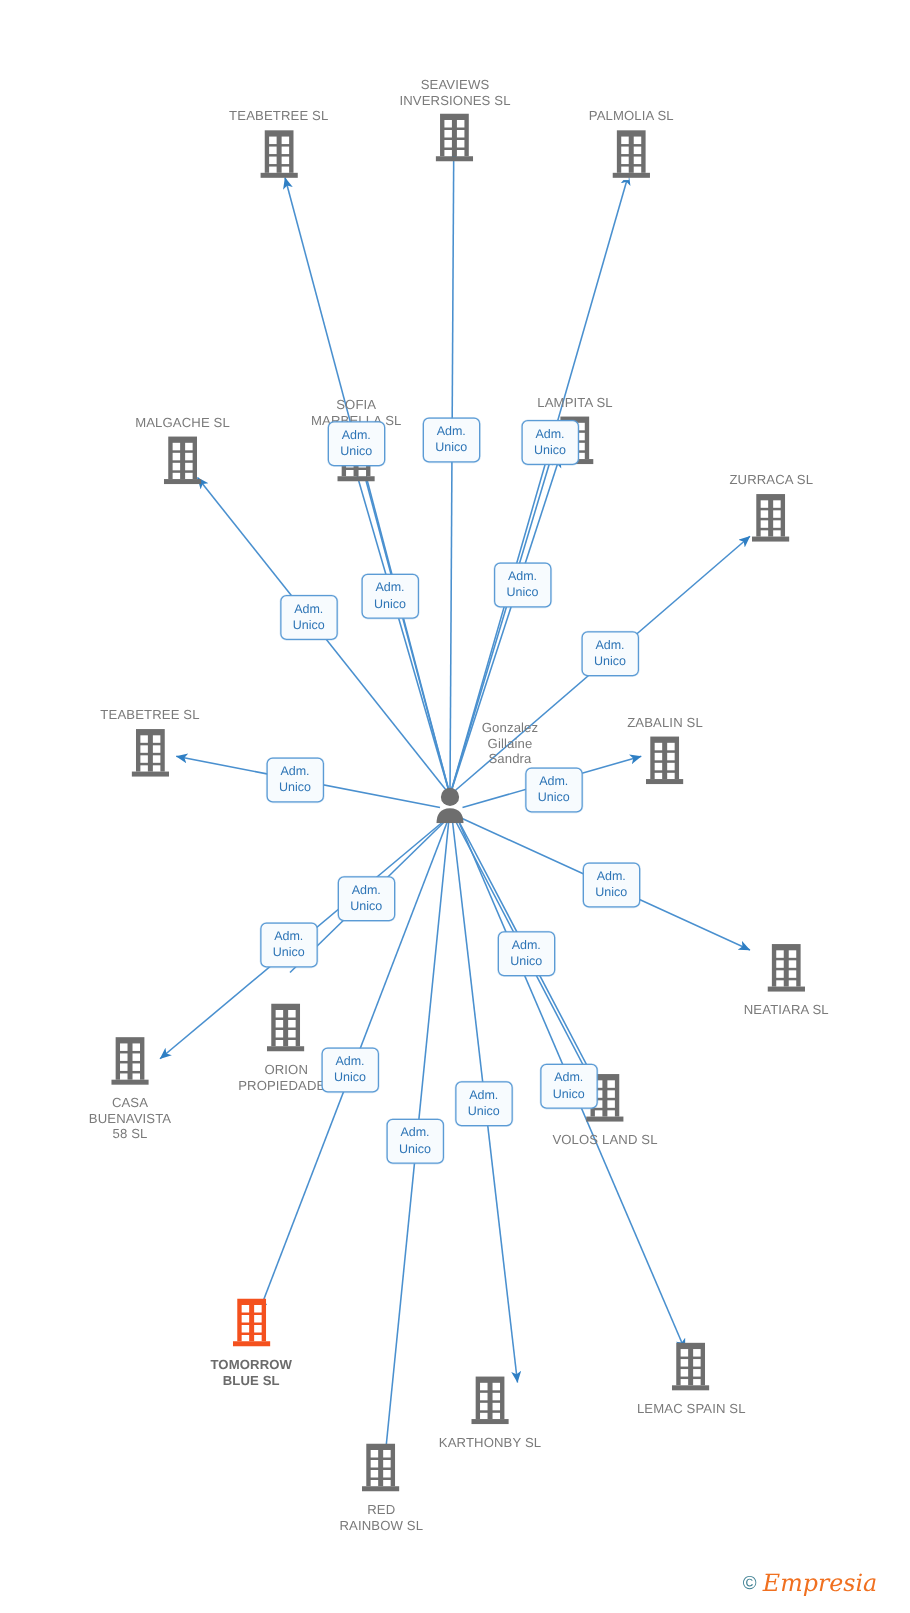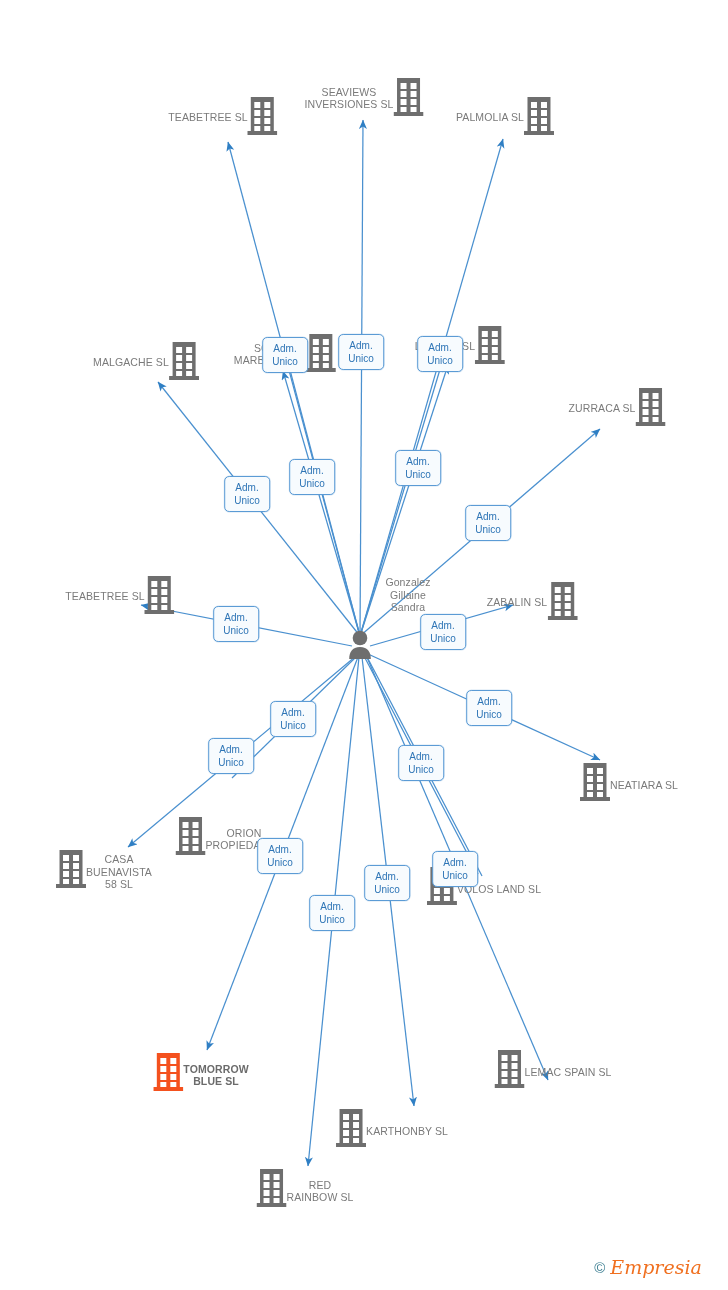--- a/index.html
+++ b/index.html
@@ -1,19 +1,19 @@
 <!DOCTYPE html>
 <html><head>
 <meta charset="utf-8">
 <style>
   html,body{margin:0;padding:0;background:#fff;}
   body{font-family:"Liberation Sans",sans-serif;}
   #canvas{position:relative;width:728px;height:1290px;background:#ffffff;overflow:hidden;}
   #edges{position:absolute;left:0;top:0;width:728px;height:1290px;}
-  .node{position:absolute;transform:translate(-50%,-50%);display:flex;flex-direction:row;align-items:center;}
+  .node{position:absolute;transform:translate(-50%,-50%);display:flex;flex-direction:column;align-items:center;}
   .node .lbl{font-size:10.5px;color:#7a7a7a;line-height:12.5px;text-align:center;white-space:pre;letter-spacing:.1px;}
   .node.focus .lbl{color:#6b6b6b;font-weight:bold;}
   .node .ico{display:block;}
   .lbl-top{order:0;margin-bottom:2px;}
   .lbl-bot{order:2;margin-top:2px;}
   .ico{order:1;}
   .role{position:absolute;transform:translate(-50%,-50%);
         box-sizing:border-box;
         border:1.3px solid #5b9bd5;border-radius:5px;
         background:#f7fbfe;
@@ -269,21 +269,21 @@
             <rect x="17" y="15" width="6" height="6" fill="#fff"></rect>
             <rect x="7" y="23" width="6" height="6" fill="#fff"></rect>
             <rect x="17" y="23" width="6" height="6" fill="#fff"></rect>
             <rect x="7" y="31" width="6" height="11" fill="#fff"></rect>
             <rect x="17" y="31" width="6" height="6" fill="#fff"></rect>
     <rect x="0" y="36" width="30" height="4" fill="#f4511e"></rect>
   </svg></span>
         <span class="lbl lbl-bot">TOMORROW
 BLUE SL</span>
       </div>
-      <div class="node" style="left: 553px; top: 1071px;">
+      <div class="node" style="left: 553px; top: 1103px;">
         <span class="ico"><svg width="30" height="42" viewBox="0 0 30 42" xmlns="http://www.w3.org/2000/svg">
     <rect x="3.5" y="2" width="23" height="34" fill="#6e6e6e"></rect>
     <rect x="7" y="7" width="6" height="6" fill="#fff"></rect>
             <rect x="17" y="7" width="6" height="6" fill="#fff"></rect>
             <rect x="7" y="15" width="6" height="6" fill="#fff"></rect>
             <rect x="17" y="15" width="6" height="6" fill="#fff"></rect>
             <rect x="7" y="23" width="6" height="6" fill="#fff"></rect>
             <rect x="17" y="23" width="6" height="6" fill="#fff"></rect>
             <rect x="7" y="31" width="6" height="11" fill="#fff"></rect>
             <rect x="17" y="31" width="6" height="6" fill="#fff"></rect>

